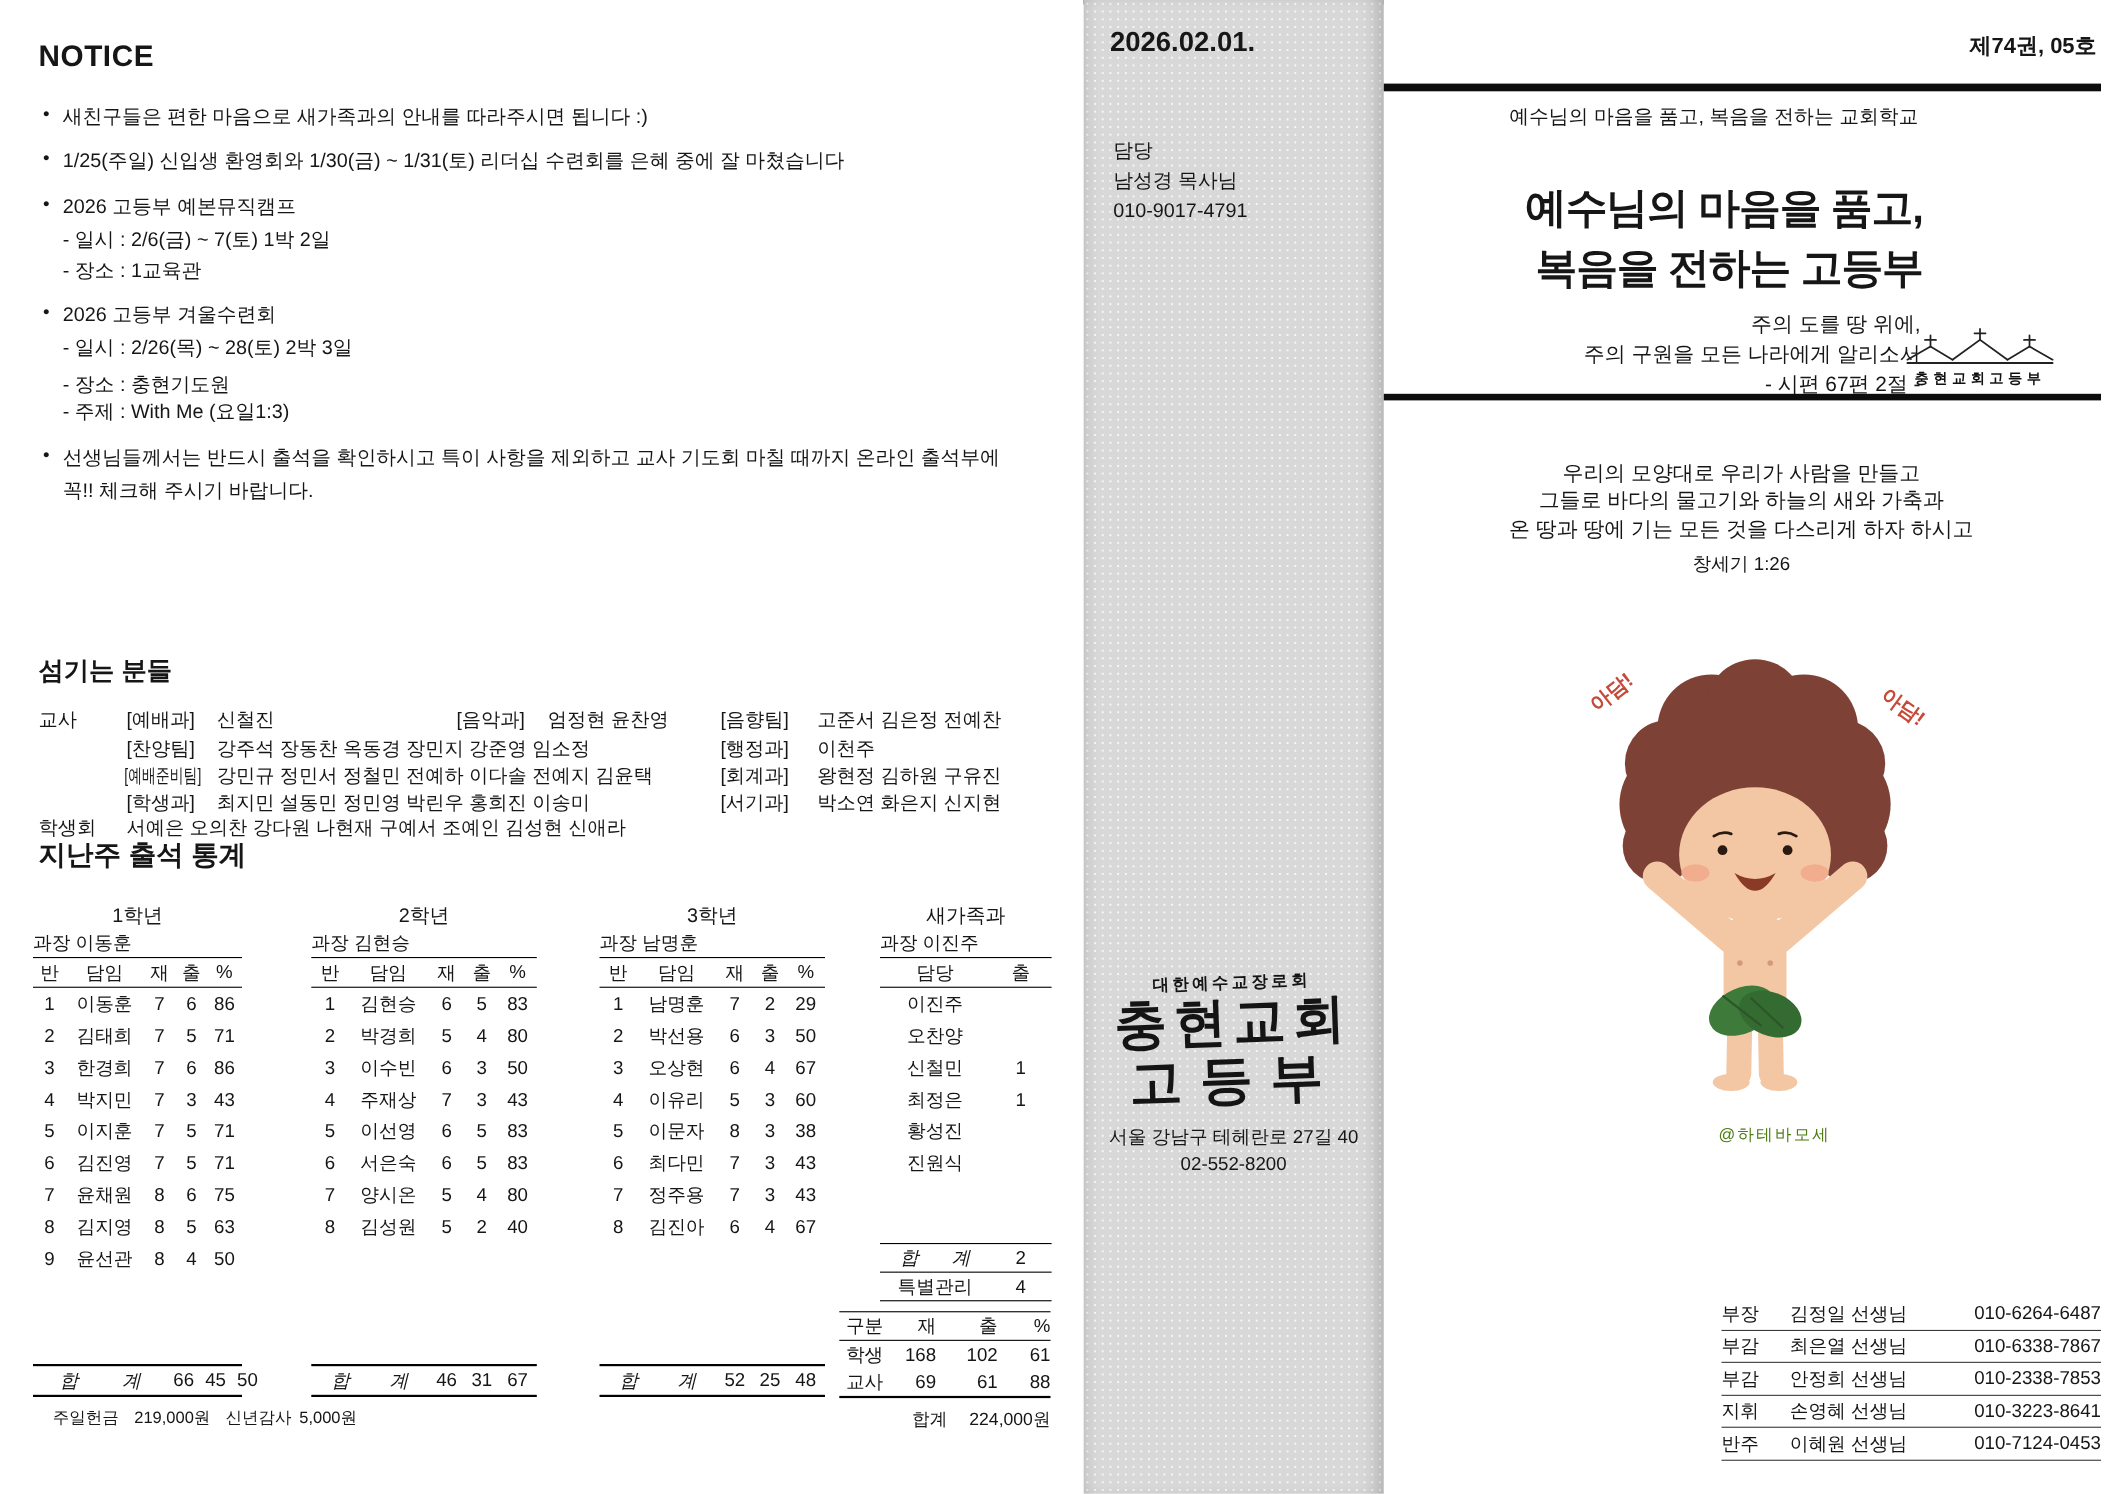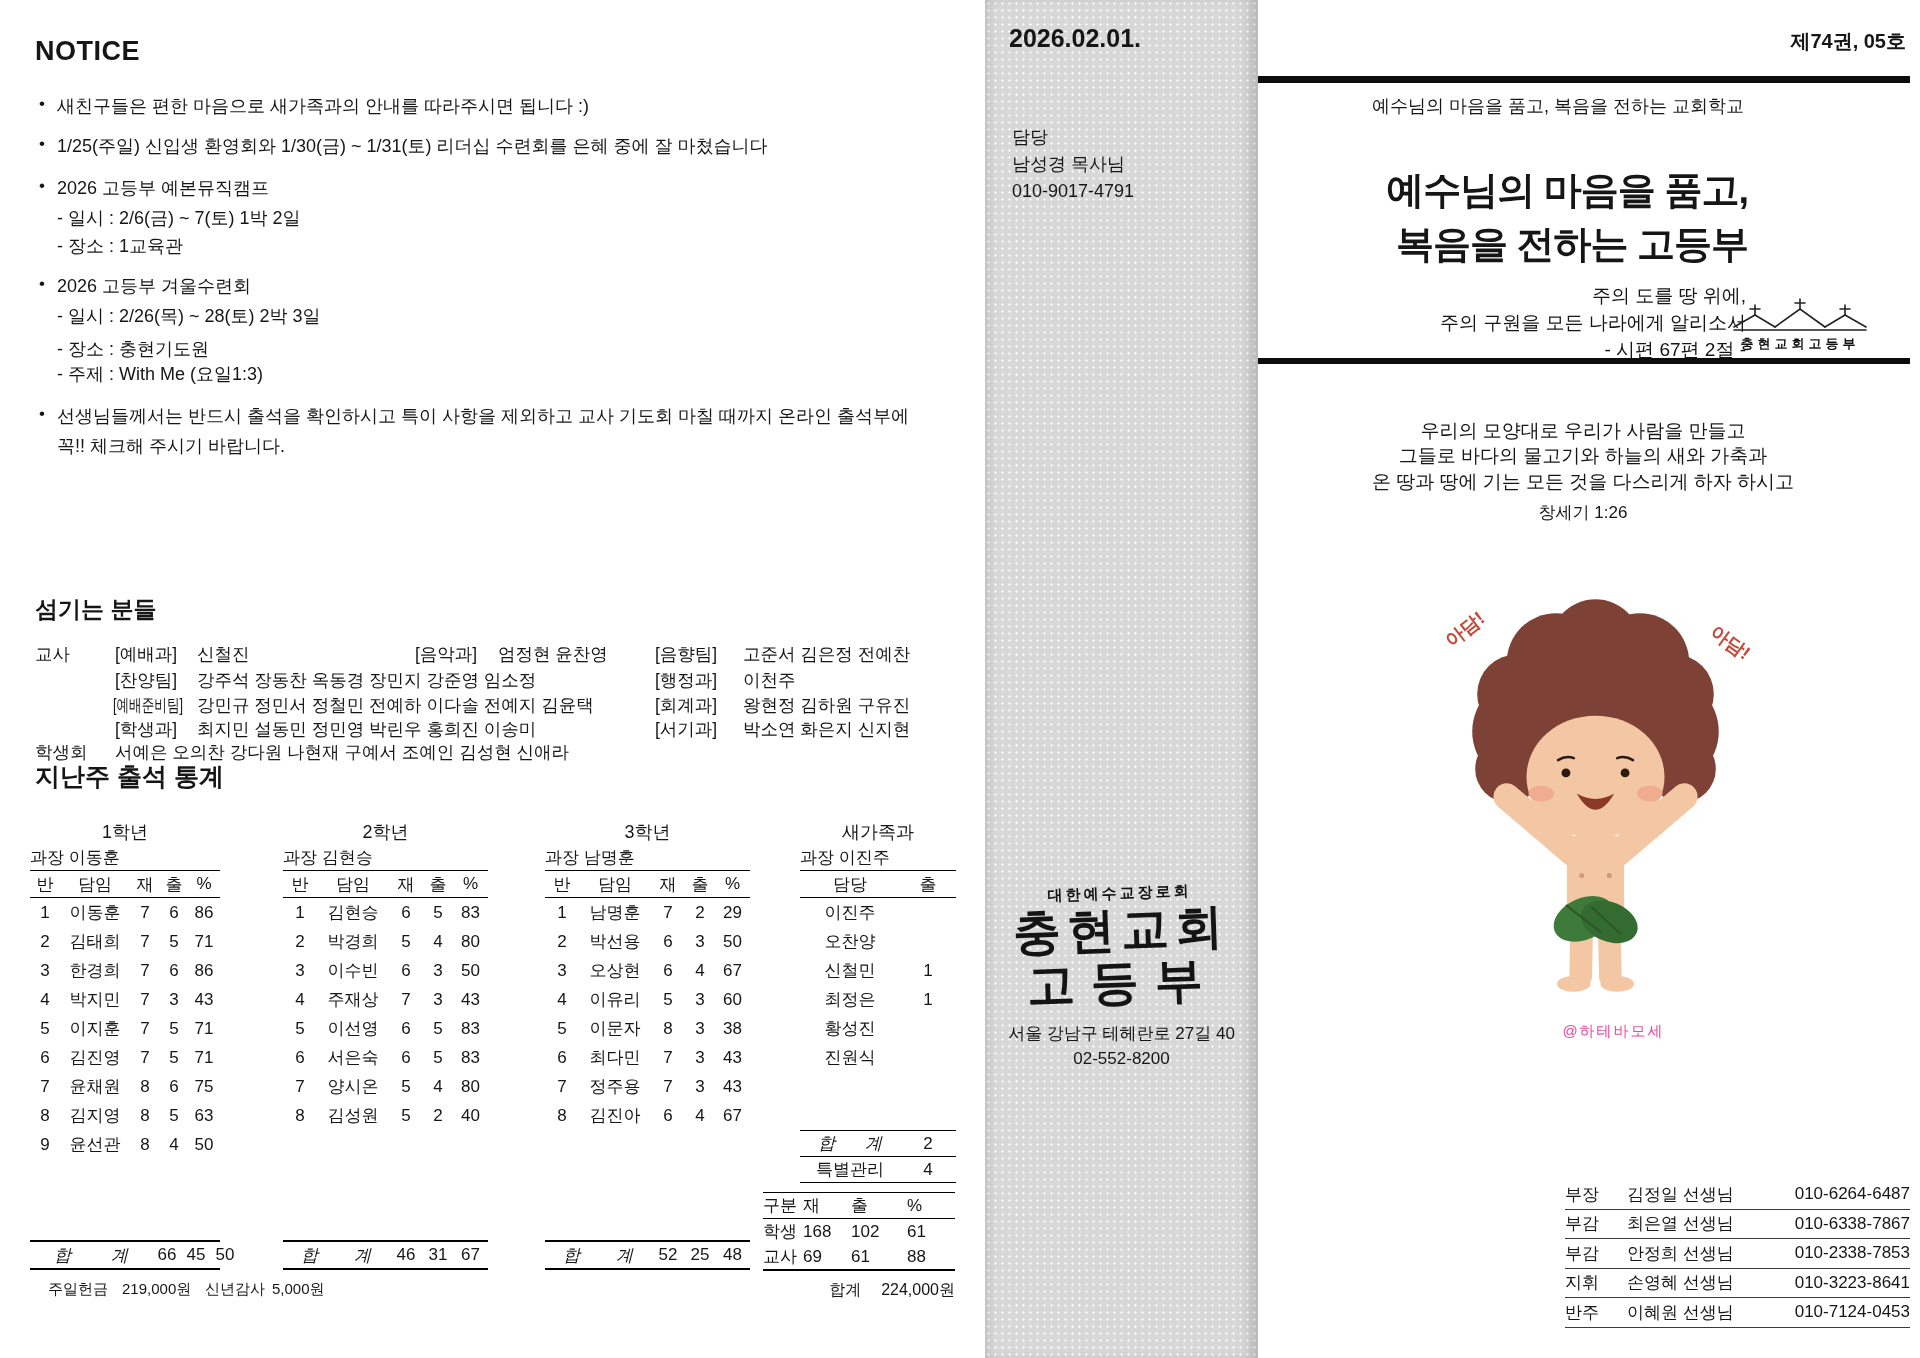--- a/index.html
+++ b/index.html
@@ -37,21 +37,21 @@
            border-top:2px solid #000;border-bottom:2px solid #000;height:26px;font-size:17px;}
   .w190 .t-total{grid-template-columns:122px 30px 28px 30px;}
   .w205 .t-total{grid-template-columns:106px 34px 30px 35px;}
   .tt{display:flex;justify-content:space-between;padding:0 24px;}
   .w205 .tt{padding:0 18px;}
   .nc-total{position:absolute;top:310px;left:0;right:0;border-top:1.8px solid #000;border-bottom:1.8px solid #000;}
   .nc-trow{display:grid;grid-template-columns:100px 56px;align-items:center;height:25px;font-size:17px;text-align:center;}
   .nc-trow:first-child{border-bottom:1.2px solid #000;}
   
   .sum-table{position:absolute;left:763px;top:1192px;width:192px;font-size:17px;}
-  .g4{display:grid;grid-template-columns:40px 48px 56px 48px;align-items:center;text-align:left;height:25px;}
+  .g4{display:grid;grid-template-columns:40px 48px 56px 48px;align-items:center;text-align:right;height:25px;}
   .sum-head{border-top:1px solid #000;border-bottom:1.4px solid #000;}
   .sum-body{border-bottom:2px solid #000;}
   .sum-total{display:flex;justify-content:flex-end;gap:20px;margin-top:9px;font-size:16px;}
   .offering{position:absolute;top:1280px;left:0;font-size:15px;}
   .offering span{position:absolute;white-space:nowrap;}
   
   #strip{position:absolute;left:985px;top:0;width:273px;height:1358px;background-color:#d8d8d8;
          background-image:radial-gradient(rgba(255,255,255,.8) 1px, rgba(0,0,0,0) 1.3px);background-size:7px 7px;
          box-shadow:inset -14px 0 18px -10px rgba(0,0,0,.22), inset 10px 0 14px -10px rgba(0,0,0,.18);}
   .strip-date{position:absolute;left:24px;top:24px;font-size:25px;font-weight:bold;}
@@ -71,21 +71,21 @@
   .bar2{top:358px;height:6px;}
   .school-line{position:absolute;right:176px;top:94px;font-size:18px;}
   .main-title{position:absolute;right:172px;top:136px;text-align:right;font-size:38px;font-weight:bold;
               letter-spacing:-1px;line-height:54px;white-space:nowrap;margin-top:27px;}
   .verse{position:absolute;right:174px;top:282px;text-align:right;font-size:19px;line-height:27px;}
   .church-svg{position:absolute;left:472px;top:296px;}
   .genesis{position:absolute;left:0;right:12px;top:418px;text-align:center;font-size:19px;line-height:25.3px;}
   .genesis .gref{font-size:17px;margin-top:6px;}
   .illu{position:absolute;left:160px;top:588px;width:355px;height:425px;}
   .illu-caption{position:absolute;left:160px;top:1022px;width:355px;text-align:center;
-                transform:translateX(18px);font-size:15px;letter-spacing:2px;color:#ec4899;}
+                transform:translateX(18px);font-size:15px;letter-spacing:2px;color:#4d7c0f;}
   .contacts{position:absolute;left:307px;top:1180px;width:345px;}
   .c-row{display:grid;grid-template-columns:62px 1fr auto;align-items:center;height:28.5px;
          border-bottom:1px solid #3a3a3a;font-size:17px;}
   .c-row .c-phone{text-align:right;}
 </style>
 </head>
 <body>
 
 <div class="top-edge"></div>
 

